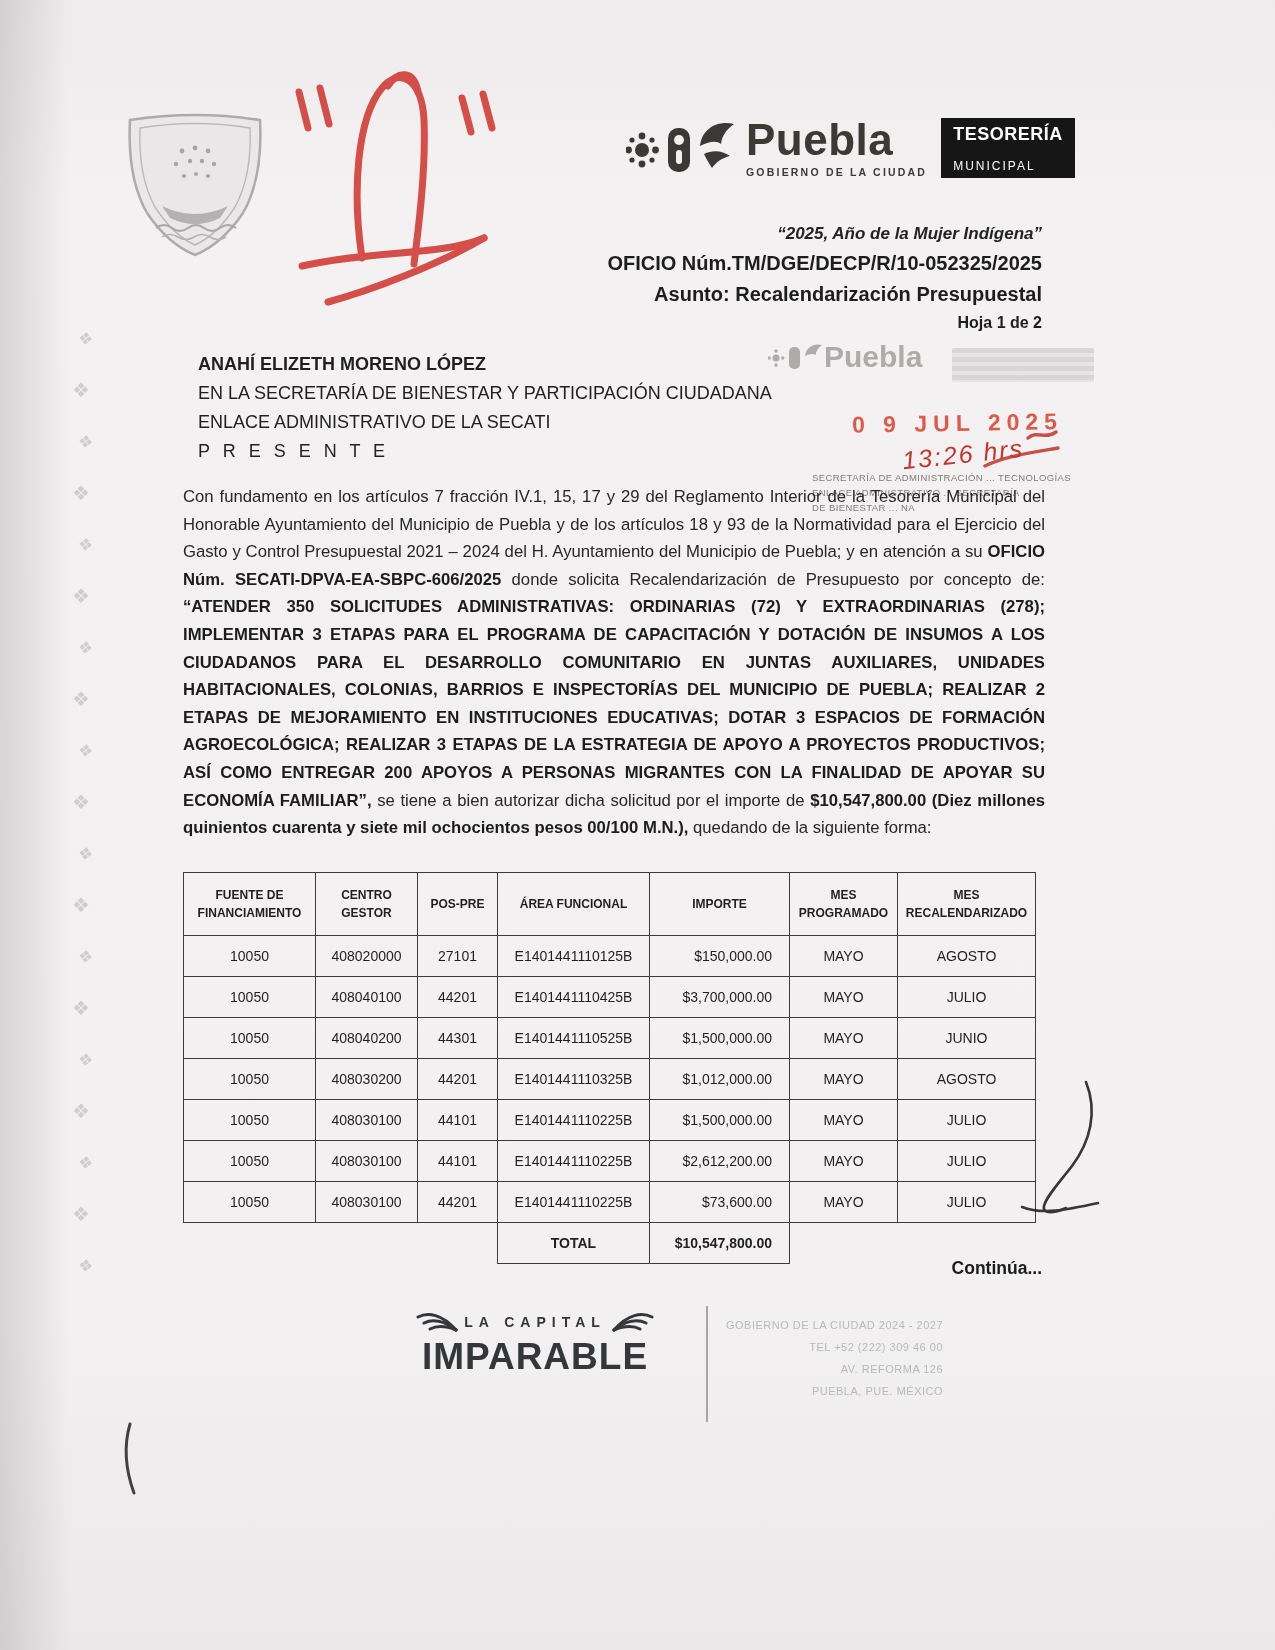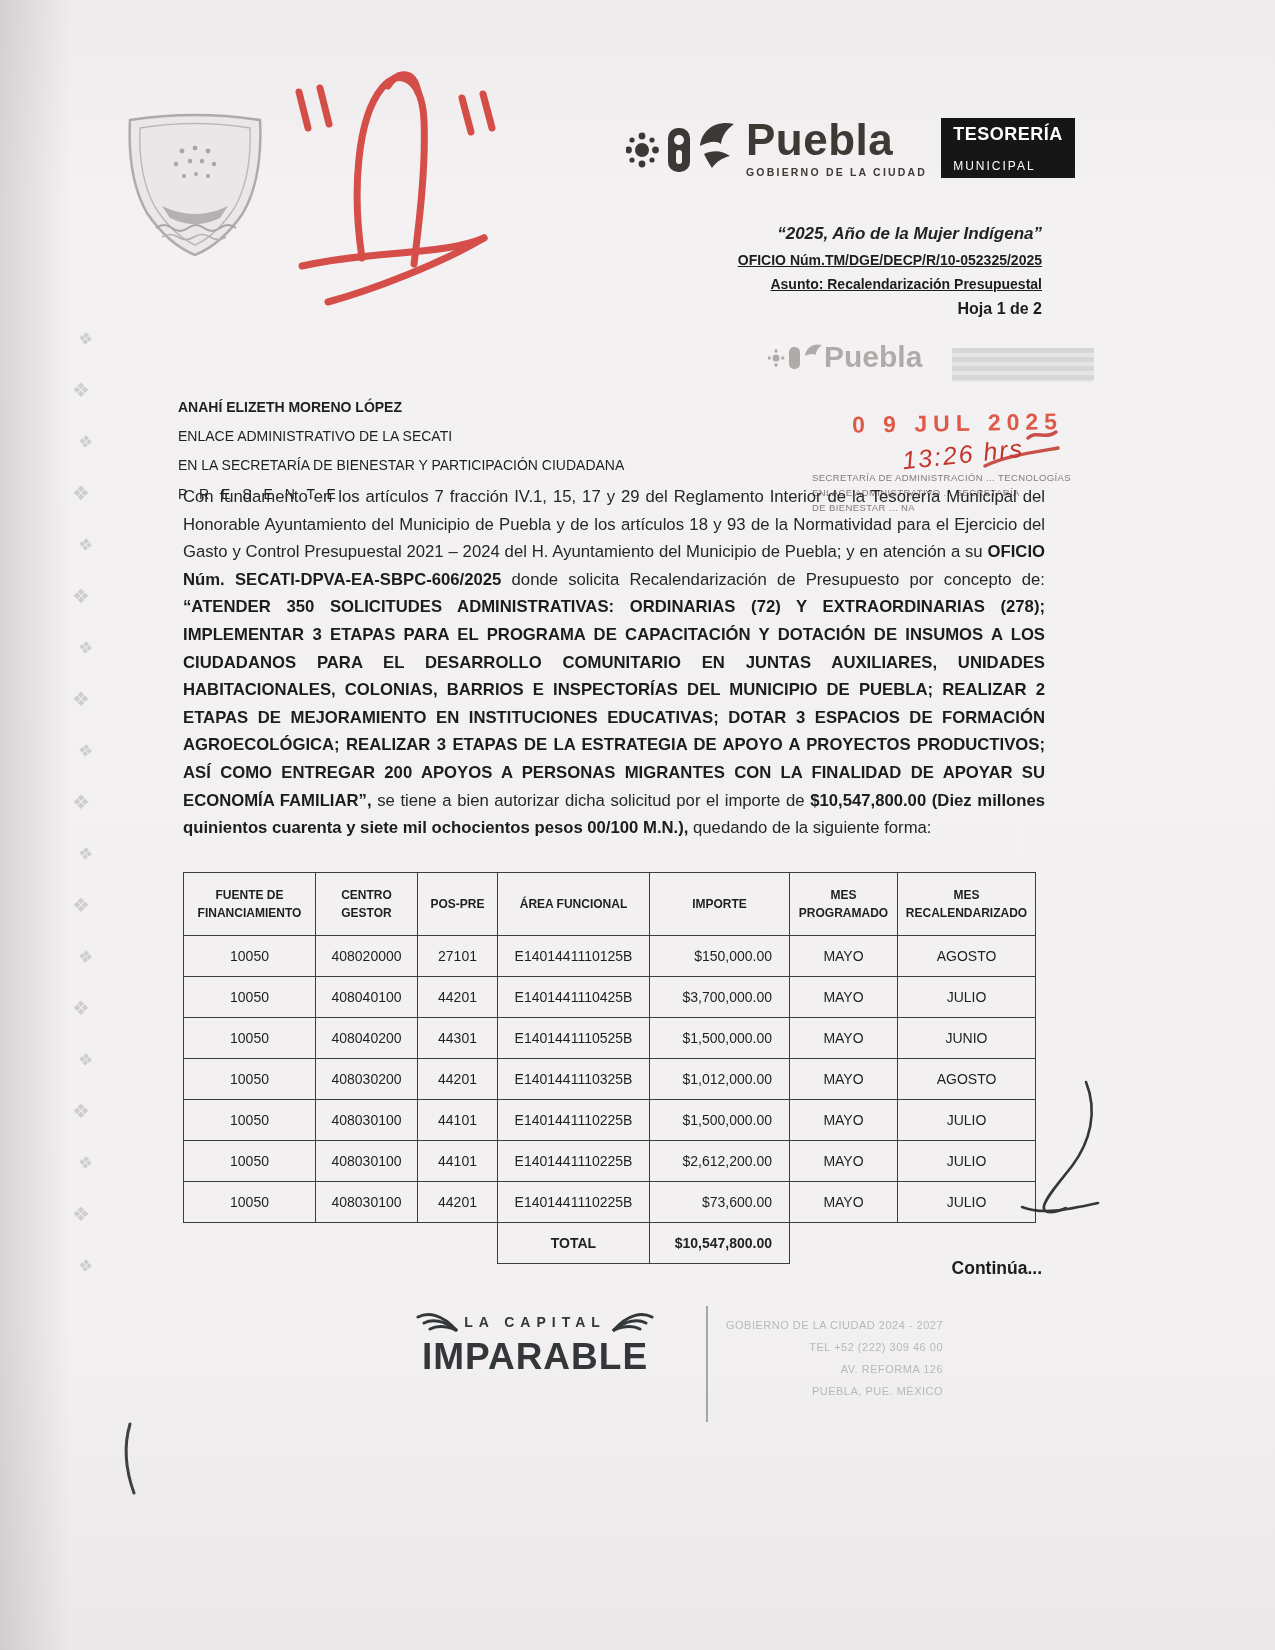--- a/index.html
+++ b/index.html
@@ -20,24 +20,24 @@
   
   .brand{position:absolute;left:626px;top:116px;display:flex;align-items:center;}
   .brand-word{font-size:44px;font-weight:bold;color:#3d3935;letter-spacing:.5px;line-height:1;}
   .brand-sub{font-size:10.5px;font-weight:bold;color:#3d3935;letter-spacing:2.2px;margin-top:4px;}
   .dept-box{background:#161616;color:#fff;padding:7px 12px 6px;margin-left:14px;line-height:1.05;}
   .dept-line1{font-size:18px;font-weight:bold;letter-spacing:.5px;}
   .dept-line2{font-size:12px;letter-spacing:2px;margin-top:16px;}
 
   .hdr-right{position:absolute;right:233px;top:224px;text-align:right;}
   .hdr-right .legend{font-style:italic;font-weight:bold;font-size:17px;margin-bottom:8px;color:#232323;}
-  .hdr-right .line{font-weight:bold;font-size:14px;margin-bottom:8px;color:#1d1d1d;text-decoration:underline;}
+  .hdr-right .line{font-weight:bold;font-size:20px;margin-bottom:8px;color:#1d1d1d;}
   .hdr-right .hoja{font-weight:bold;font-size:16px;color:#1d1d1d;}
 
-  .recipient{position:absolute;left:178px;top:350px;font-size:14px;line-height:29px;color:#1f1f1f;margin-top:43px;}
+  .recipient{position:absolute;left:198px;top:350px;font-size:18px;line-height:29px;color:#1f1f1f;}
   .recipient .name{font-weight:bold;}
   .recipient .presente{font-weight:normal;letter-spacing:4px;}
 
   
   .stamp-logo{position:absolute;left:768px;top:340px;display:flex;align-items:center;opacity:.4;filter:blur(.3px);}
   .stamp-logo .w{font-size:30px;font-weight:bold;color:#4a443f;}
   .stamp-box{position:absolute;left:952px;top:348px;width:142px;height:34px;border-radius:2px;
         background:repeating-linear-gradient(180deg,rgba(140,140,140,.45) 0 5px,rgba(170,170,170,.3) 5px 9px);opacity:.6;}
   .stamp-date{position:absolute;left:852px;top:410px;font-size:23px;font-weight:bold;letter-spacing:6px;
         color:rgba(219,62,42,.85);transform:rotate(-1deg);}
@@ -156,22 +156,22 @@
 
   <div class="hdr-right">
     <div class="legend">“2025, Año de la Mujer Indígena”</div>
     <div class="line">OFICIO Núm.TM/DGE/DECP/R/10-052325/2025</div>
     <div class="line">Asunto: Recalendarización Presupuestal</div>
     <div class="hoja">Hoja 1 de 2</div>
   </div>
 
   <div class="recipient">
     <div class="name">ANAHÍ ELIZETH MORENO LÓPEZ</div>
+    <div>EN LA SECRETARÍA DE BIENESTAR Y PARTICIPACIÓN CIUDADANA</div>
     <div>ENLACE ADMINISTRATIVO DE LA SECATI</div>
-    <div>EN LA SECRETARÍA DE BIENESTAR Y PARTICIPACIÓN CIUDADANA</div>
     <div class="presente">P R E S E N T E</div>
   </div>
 
   <div class="stamp-logo">
     <svg width="56" height="34" viewBox="0 0 112 64">
       <g fill="#4a443f">
         <circle cx="16" cy="34" r="7"></circle>
           <circle cx="16" cy="20" r="3.4"></circle>
           <circle cx="16" cy="48" r="3.4"></circle>
         <circle cx="2.5" cy="34" r="3.4"></circle>

